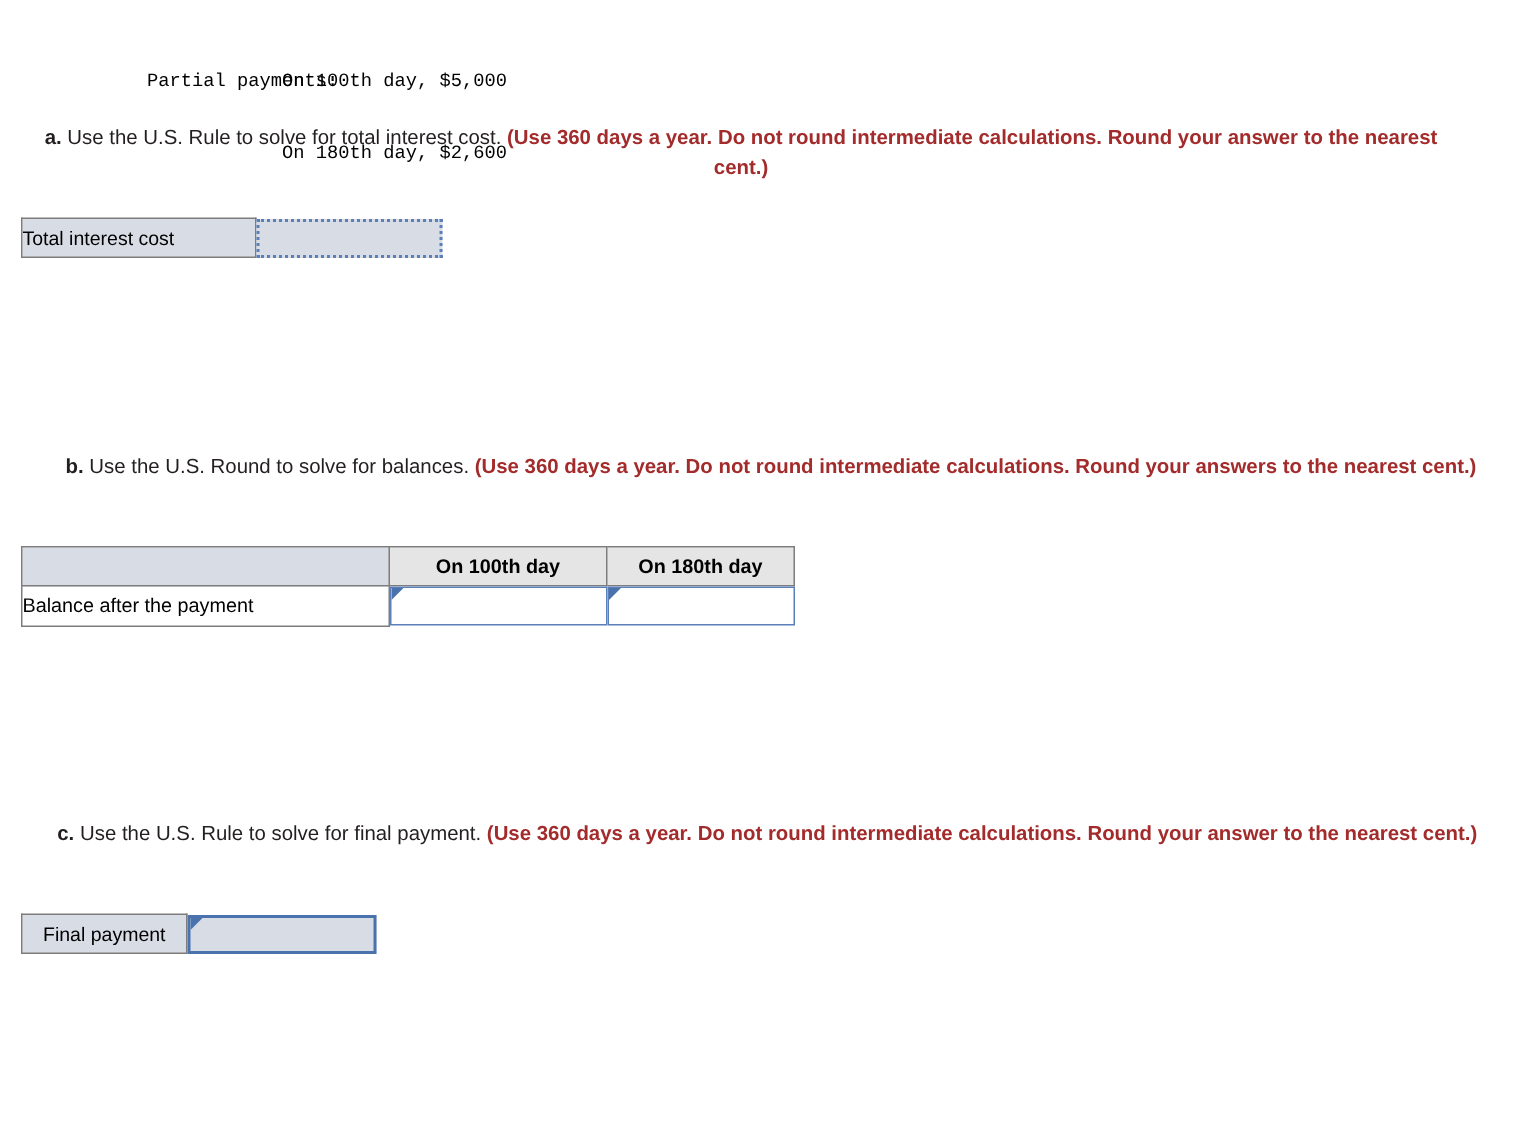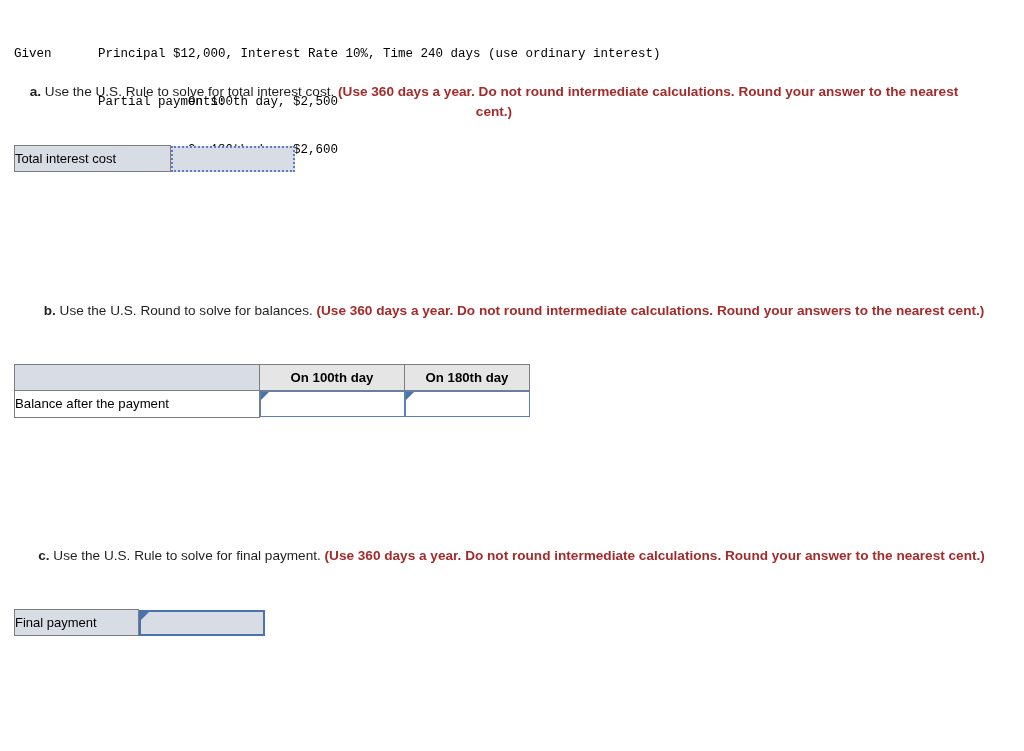--- a/index.html
+++ b/index.html
@@ -157,29 +157,28 @@
   #table-a .cell-input { width: 124px; }
 
   
   #table-b { left: 14px; top: 364px; }
   #table-b .col-label { width: 245px; margin-left: 28px; }
   #table-b .col-d100 { width: 145px; }
   #table-b .col-d180 { width: 125px; }
 
   
   #table-c { left: 14px; top: 609px; }
-  #table-c .cell-label { width: 124px; }
+  #table-c .cell-label { width: 110px; text-align: center; }
   #table-c .cell-input { width: 126px; }
 </style>
 </head>
 <body>
 
 <div class="given-block">
-  <div class="given-row"><span class="given-label">Given</span><span>Principal $12,000, Interest Rate 10%, Time 240 days (use ordinary interest)</span></div>
-  <div class="given-row"><span class="given-indent"></span><span class="pp-label">Partial payments:</span><span>On 100th day, $2,500</span></div>
+  <div class="given-row"><span class="given-indent"></span><span class="pp-label">Partial payments:</span><span>On 100th day, $5,000</span></div>
   <div class="given-row"><span class="given-indent"></span><span class="pp-label"></span><span>On 180th day, $2,600</span></div>
 </div>
 
 <div class="prompt" id="prompt-a">
   <span class="letter">a.</span><span> Use the U.S. Rule to solve for total interest cost. </span><span class="note">(Use 360 days a year. Do not round intermediate calculations. Round your answer to the nearest cent.)</span>
 </div>
 
 <table class="ans-table" id="table-a">
   <tbody>
     <tr>

